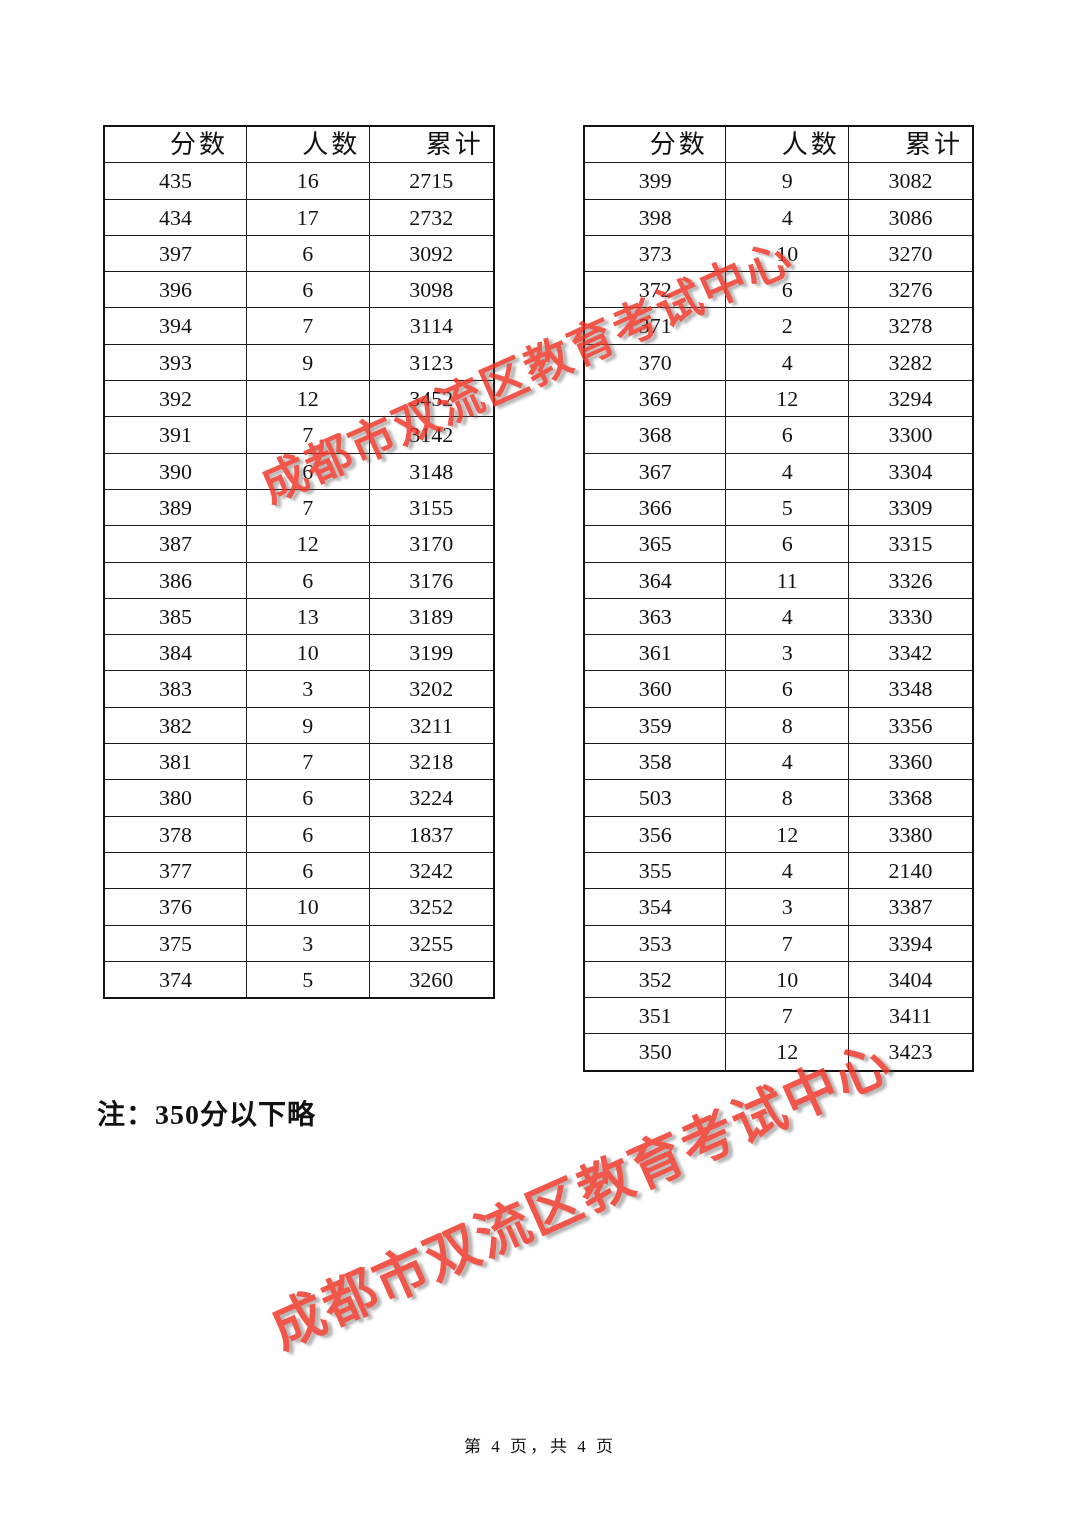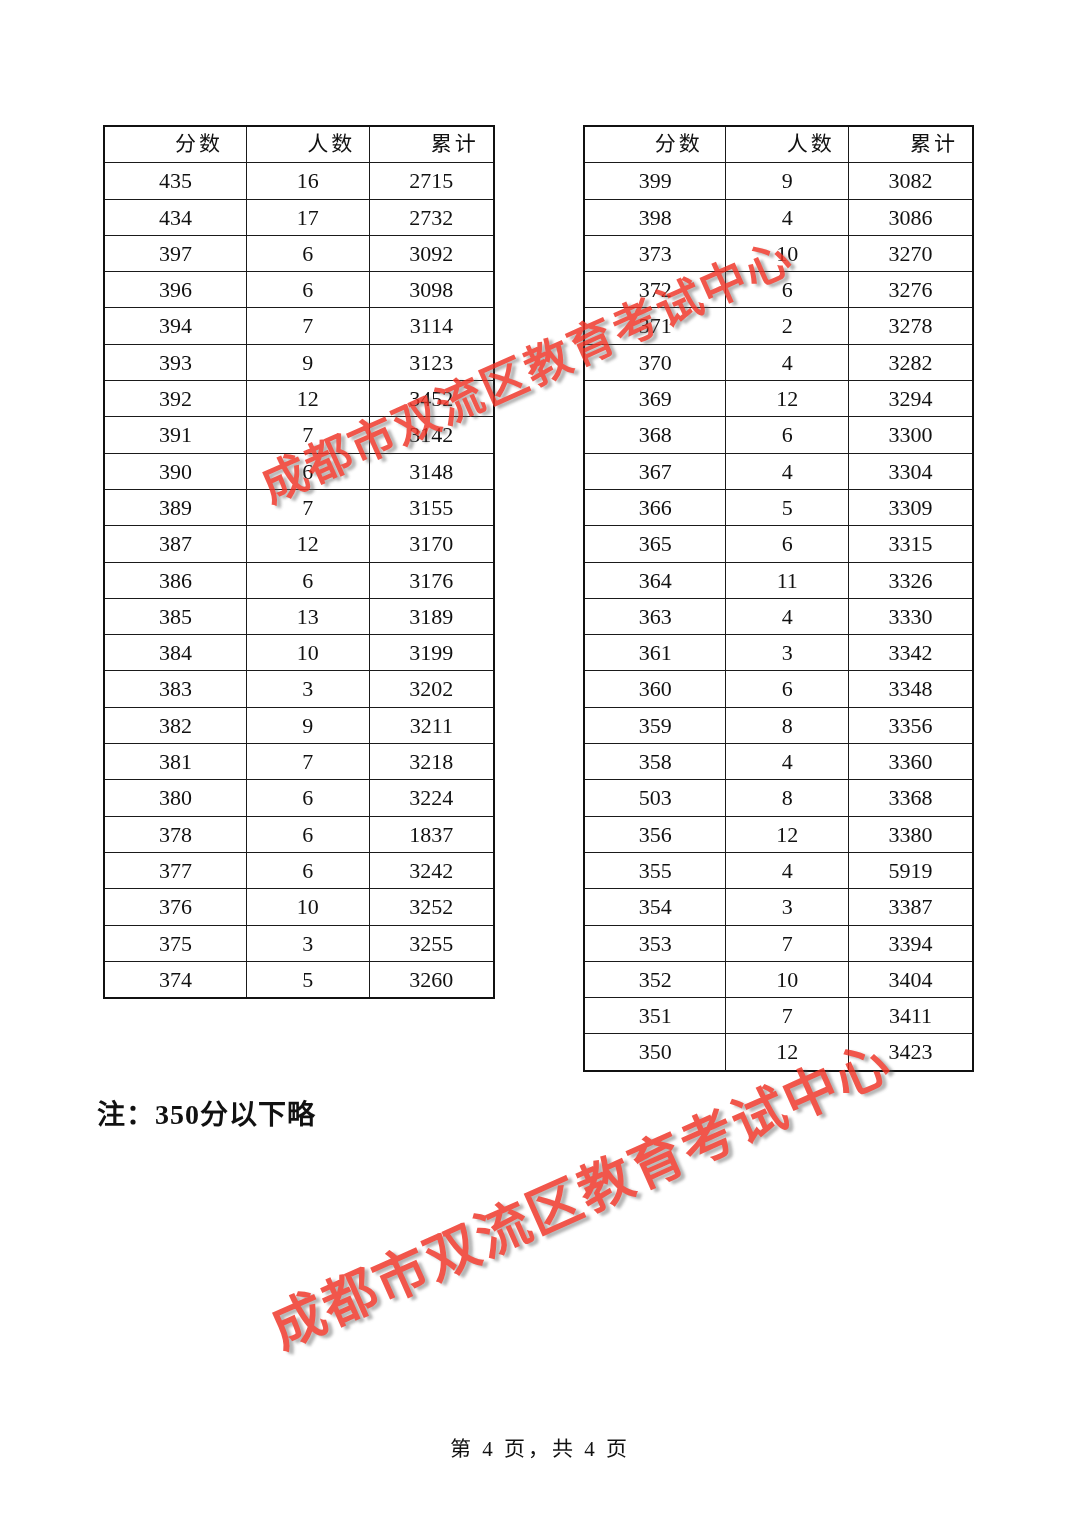--- a/index.html
+++ b/index.html
@@ -52,21 +52,21 @@
     vertical-align: middle;
     height: 35.3px;
     line-height: 35.3px;
     padding: 0;
     font-weight: normal;
     background: transparent;
   }
 
   .score-table th {
     font-family: "Liberation Serif", "DejaVu Serif", serif;
-    font-size: 21px;
+    font-size: 26px;
     letter-spacing: 3px;
     padding-left: 47px;
   }
 
   .score-table td {
     font-size: 22px;
     font-family: "Liberation Serif", "DejaVu Serif", serif;
   }
 
   
@@ -86,21 +86,21 @@
     white-space: nowrap;
   }
 
   
   .footer {
     position: absolute;
     left: 0;
     top: 1432px;
     width: 1080px;
     text-align: center;
-    font-size: 21px;
+    font-size: 17px;
     letter-spacing: 3px;
     font-family: "Liberation Serif", "DejaVu Serif", serif;
     white-space: nowrap;
   }
 
   
   .watermark {
     position: absolute;
     white-space: nowrap;
     font-family: "DejaVu Sans", "Liberation Sans", sans-serif;
@@ -371,21 +371,21 @@
             <td>3368</td>
           </tr>
           <tr>
             <td>356</td>
             <td>12</td>
             <td>3380</td>
           </tr>
           <tr>
             <td>355</td>
             <td>4</td>
-            <td>5919</td>
+            <td>2140</td>
           </tr>
           <tr>
             <td>354</td>
             <td>3</td>
             <td>3387</td>
           </tr>
           <tr>
             <td>353</td>
             <td>7</td>
             <td>3394</td>

